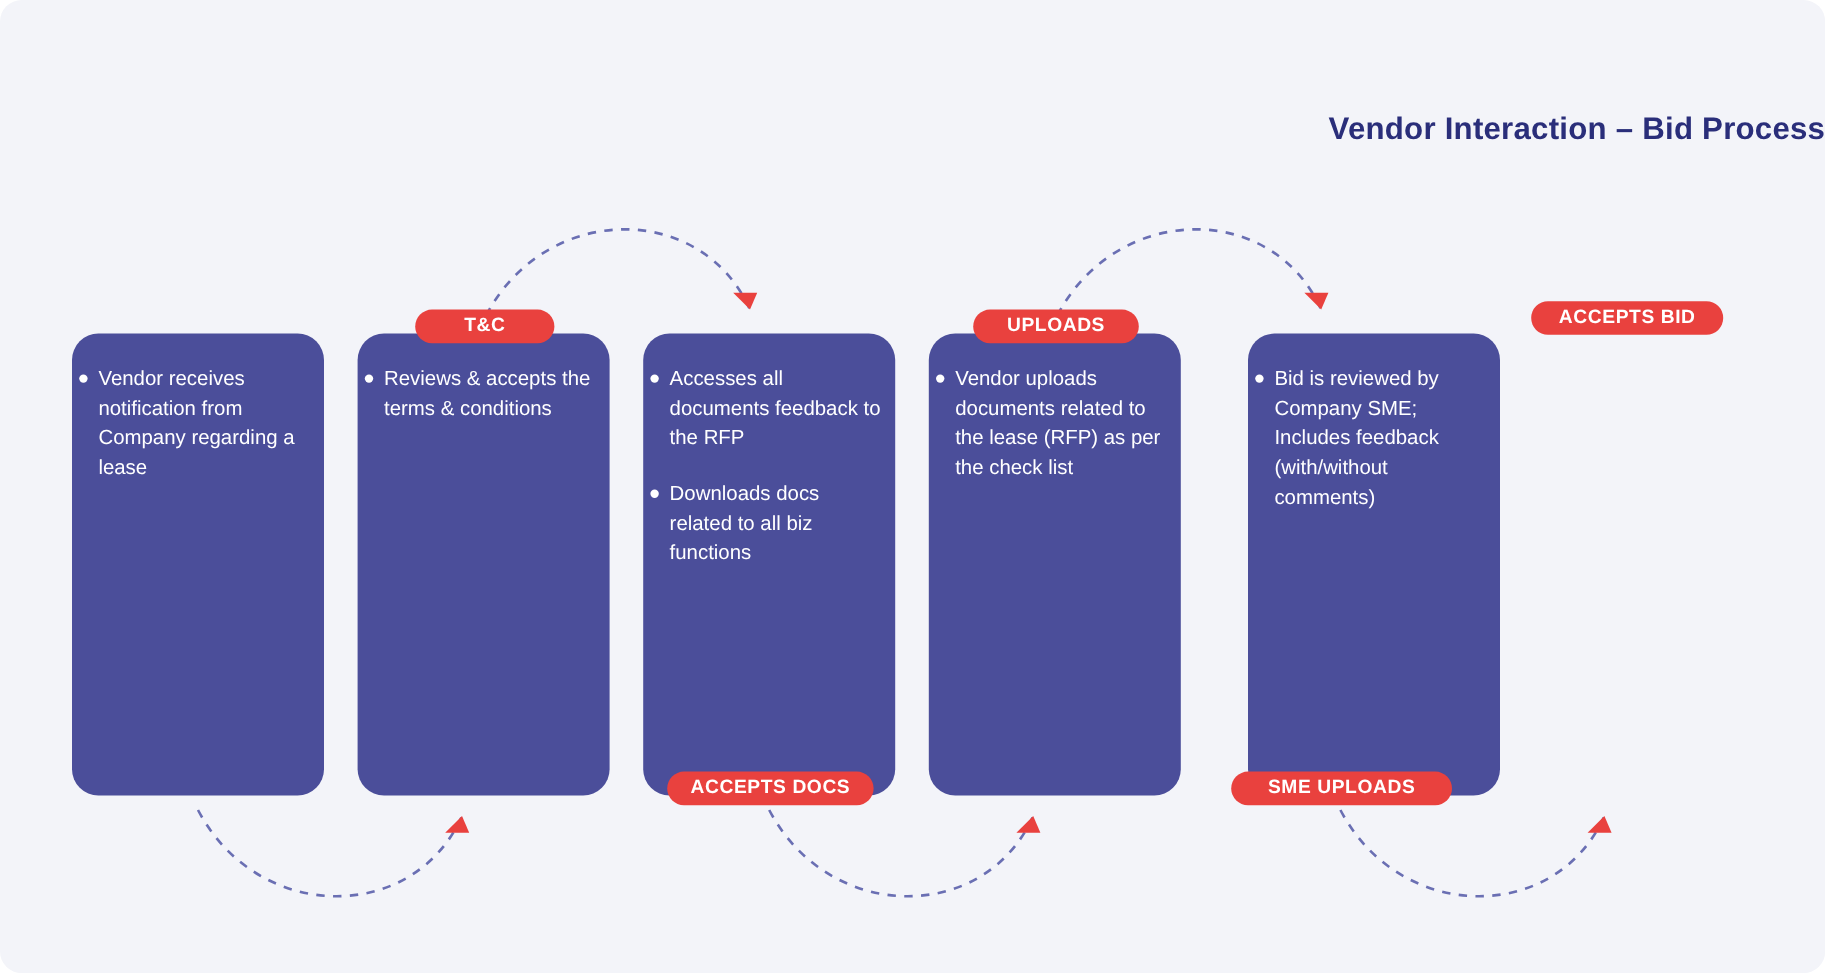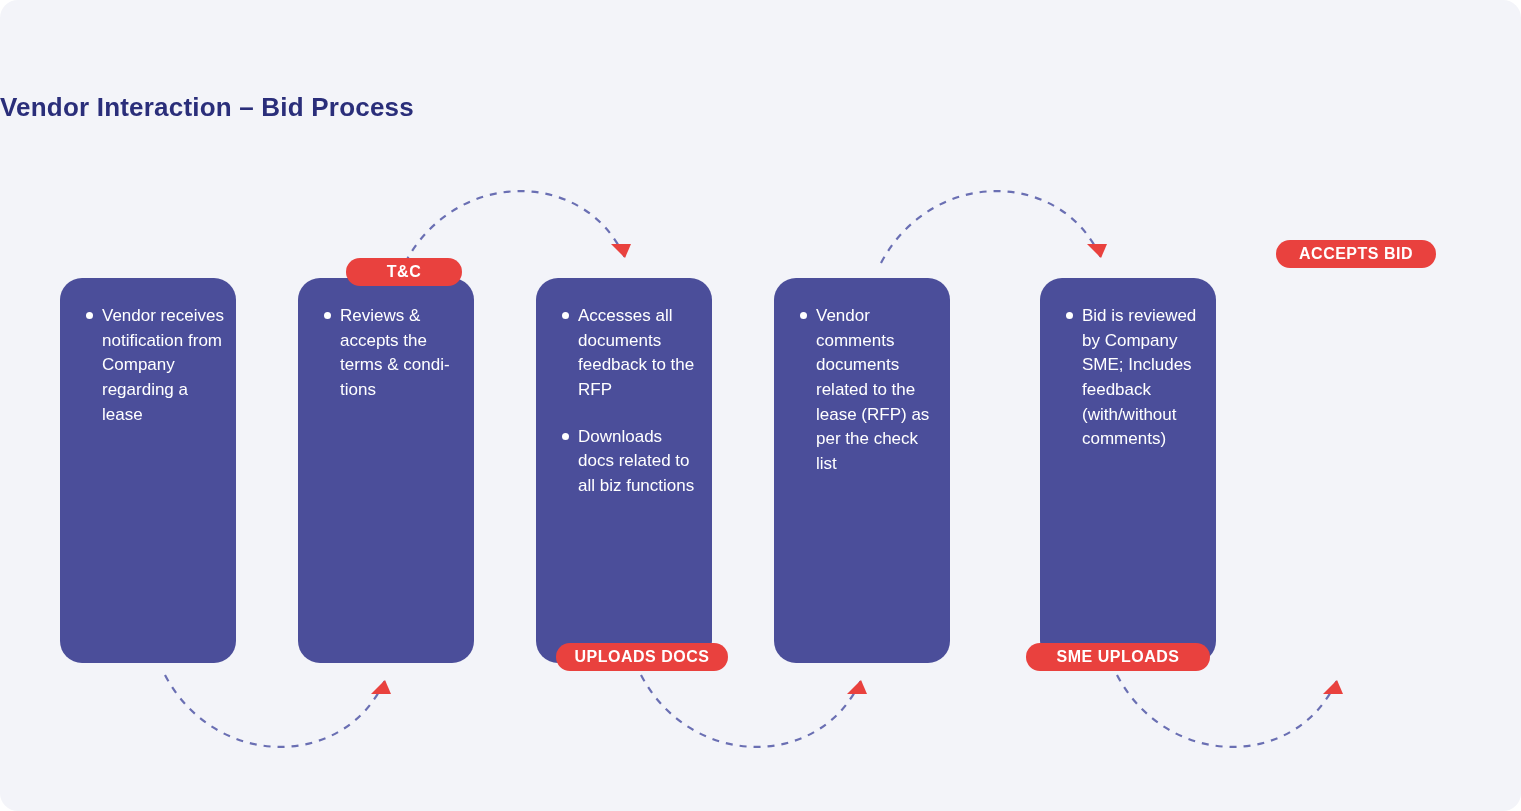--- a/index.html
+++ b/index.html
@@ -26,36 +26,36 @@
     height: 811px;
     background: var(--page-bg);
     border-radius: 18px;
     overflow: hidden;
   }
   .title {
     position: absolute;
     top: 92px;
     left: 0;
     width: 100%;
-    text-align: left;
+    text-align: right;
     font-size: 26px;
     font-weight: 700;
     color: var(--title-color);
     letter-spacing: .2px;
   }
 
   
   .card {
     position: absolute;
-    width: 176px;
+    width: 210px;
     height: 385px;
     background: var(--card-bg);
     border-radius: 22px;
     color: var(--card-text);
-    padding: 26px 12px 20px 22px;
+    padding: 26px 12px 20px 2px;
   }
   .card ul {
     list-style: none;
     margin: 0;
     padding: 0;
   }
   .card li {
     position: relative;
     padding-left: 20px;
     font-size: 17px;
@@ -162,34 +162,35 @@
 
   <div class="card c3">
     <ul>
       <li>Accesses all documents feedback to the RFP</li>
       <li>Downloads docs related to all biz functions</li>
     </ul>
   </div>
 
   <div class="card c4">
     <ul>
-      <li>Vendor comments documents related to the lease (RFP) as per the check list</li>
+      <li>Vendor uploads documents related to the lease (RFP) as per the check list</li>
     </ul>
   </div>
 
   <div class="card c5">
     <ul>
       <li>Bid is reviewed by Company SME; Includes feedback (with/without comments)</li>
     </ul>
   </div>
 
 
 
   <div class="pill" style="left:346px; top:258px; width:116px;">T&amp;C</div>
 
-  <div class="pill" style="left:556px; top:643px; width:172px;">UPLOADS DOCS</div>
+  <div class="pill" style="left:556px; top:643px; width:172px;">ACCEPTS DOCS</div>
 
+  <div class="pill" style="left:811px; top:258px; width:138px;">UPLOADS</div>
 
   <div class="pill" style="left:1026px; top:643px; width:184px;">SME UPLOADS</div>
 
-  <div class="pill" style="left:1276px; top:240px; width:160px;">ACCEPTS BID</div>
+  <div class="pill" style="left:1276px; top:251px; width:160px;">ACCEPTS BID</div>
 
 </div>
 
 </body></html>

